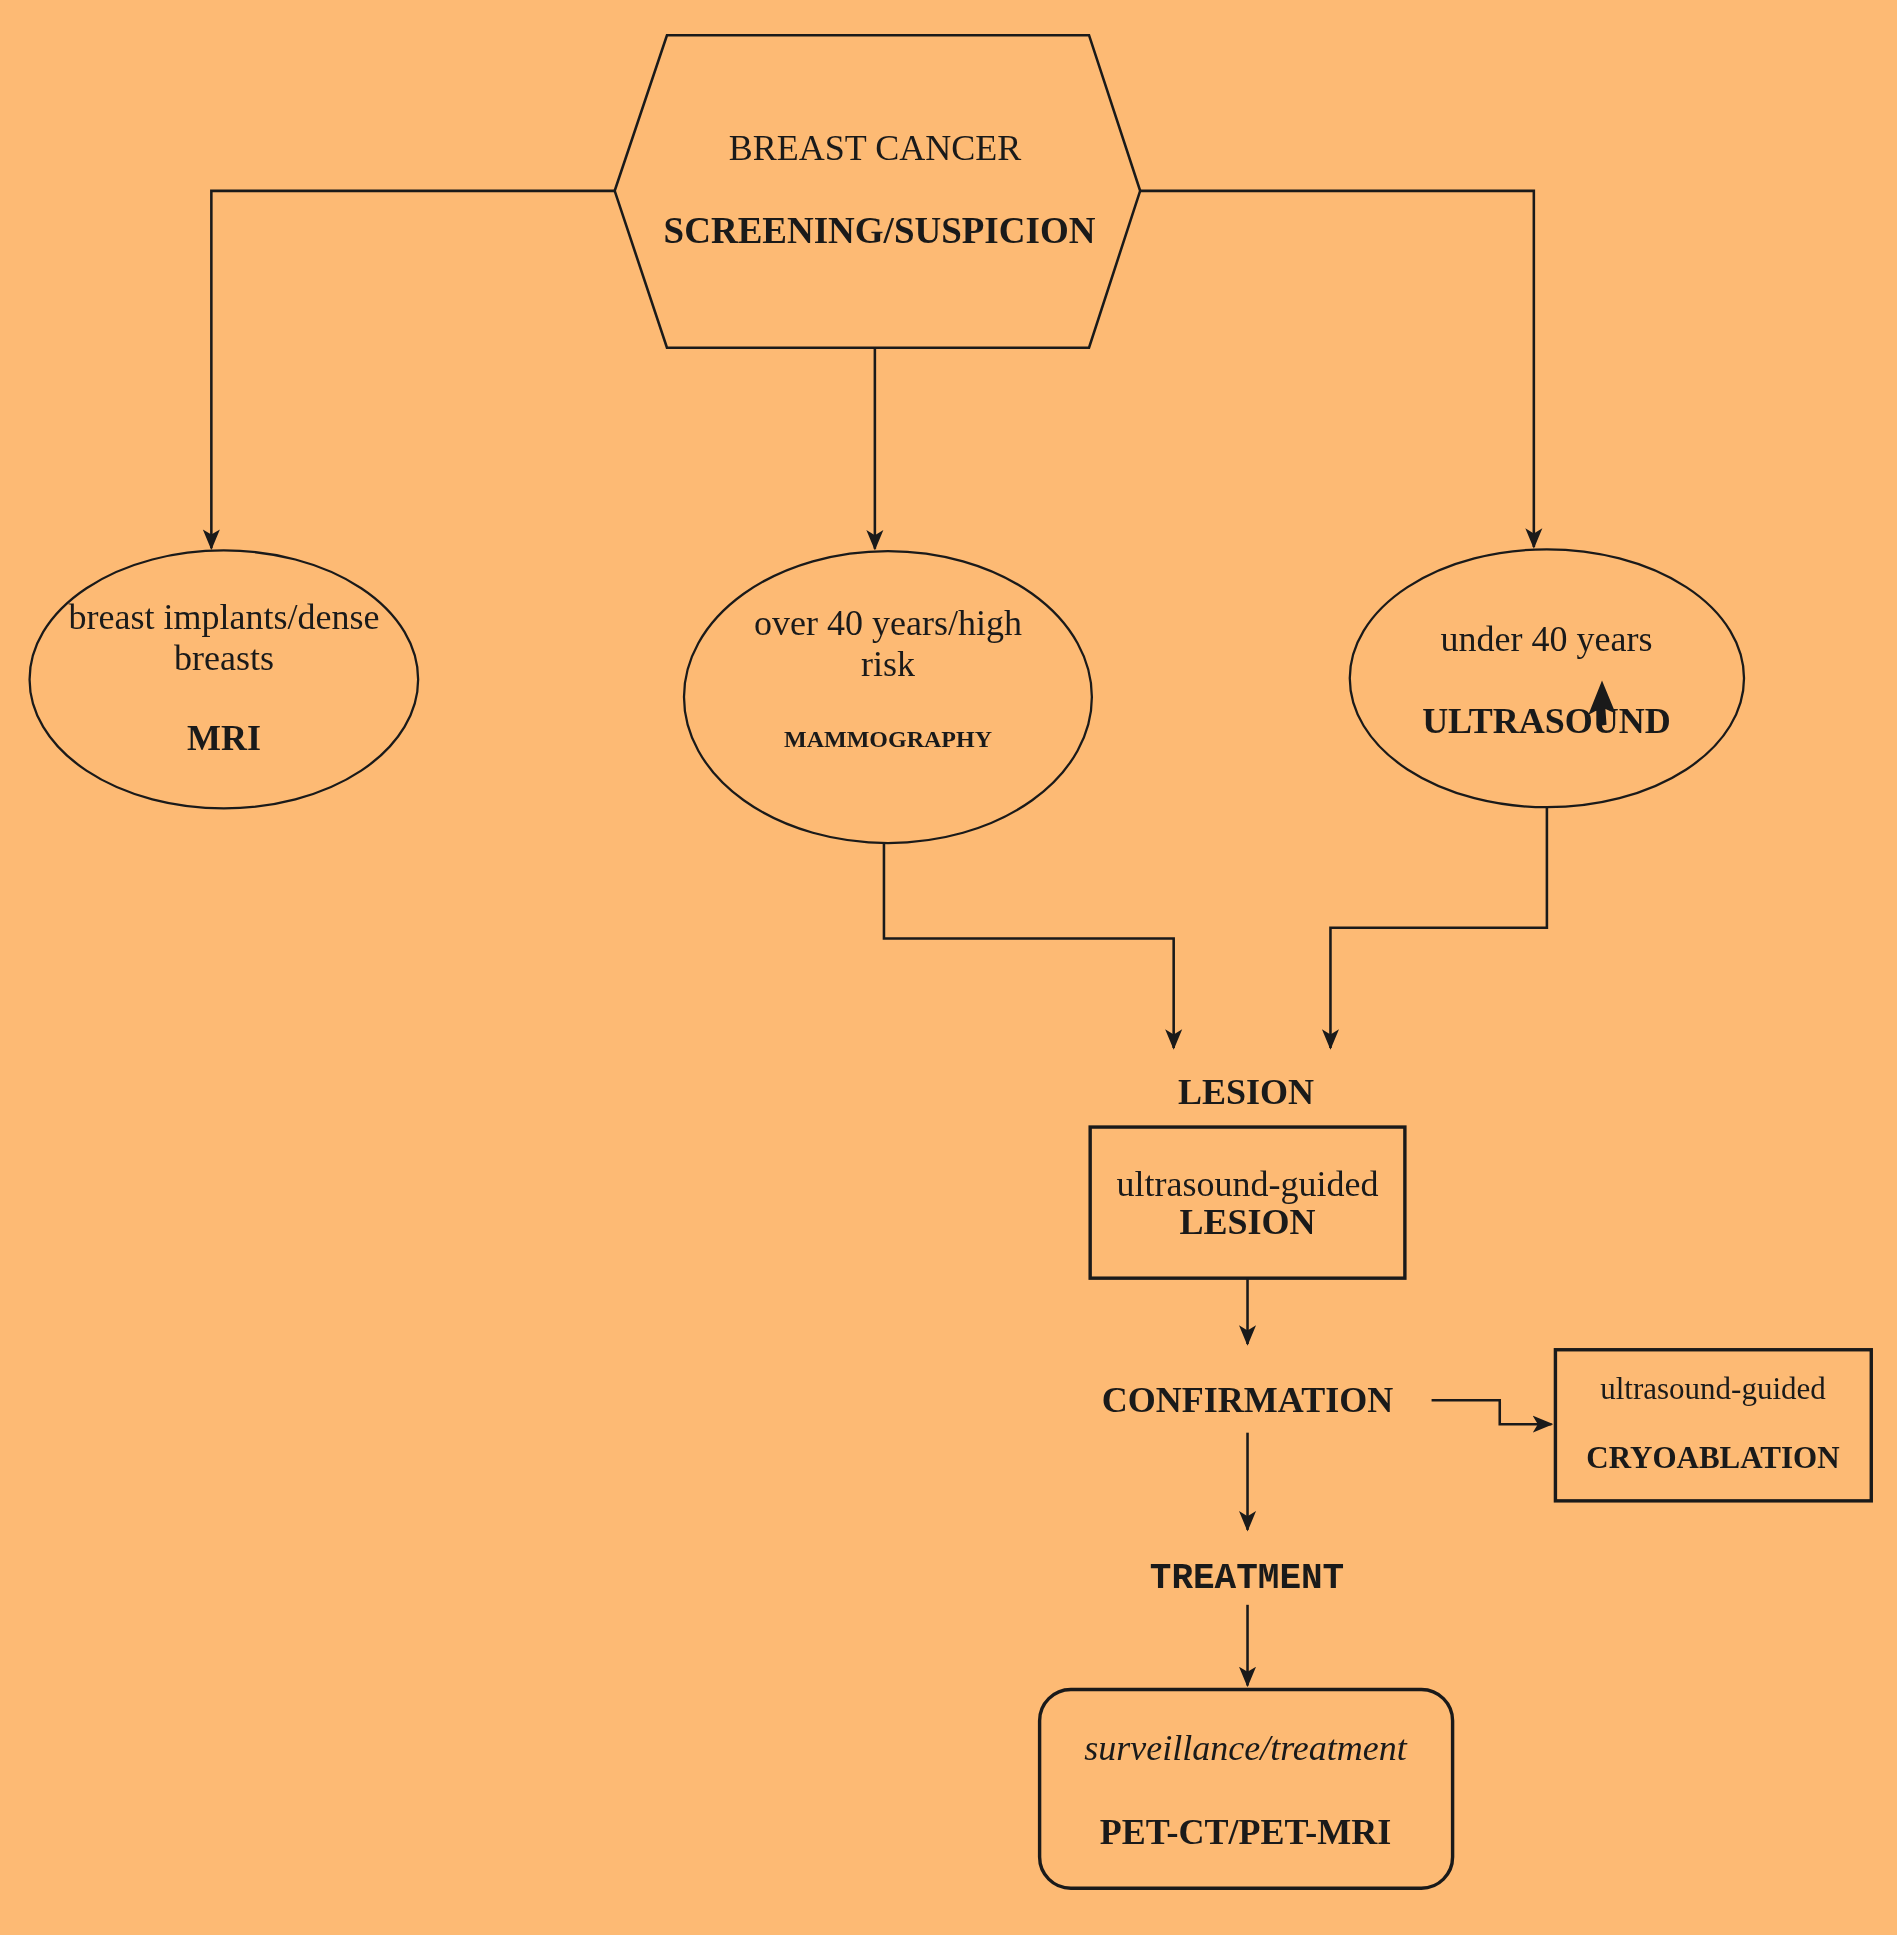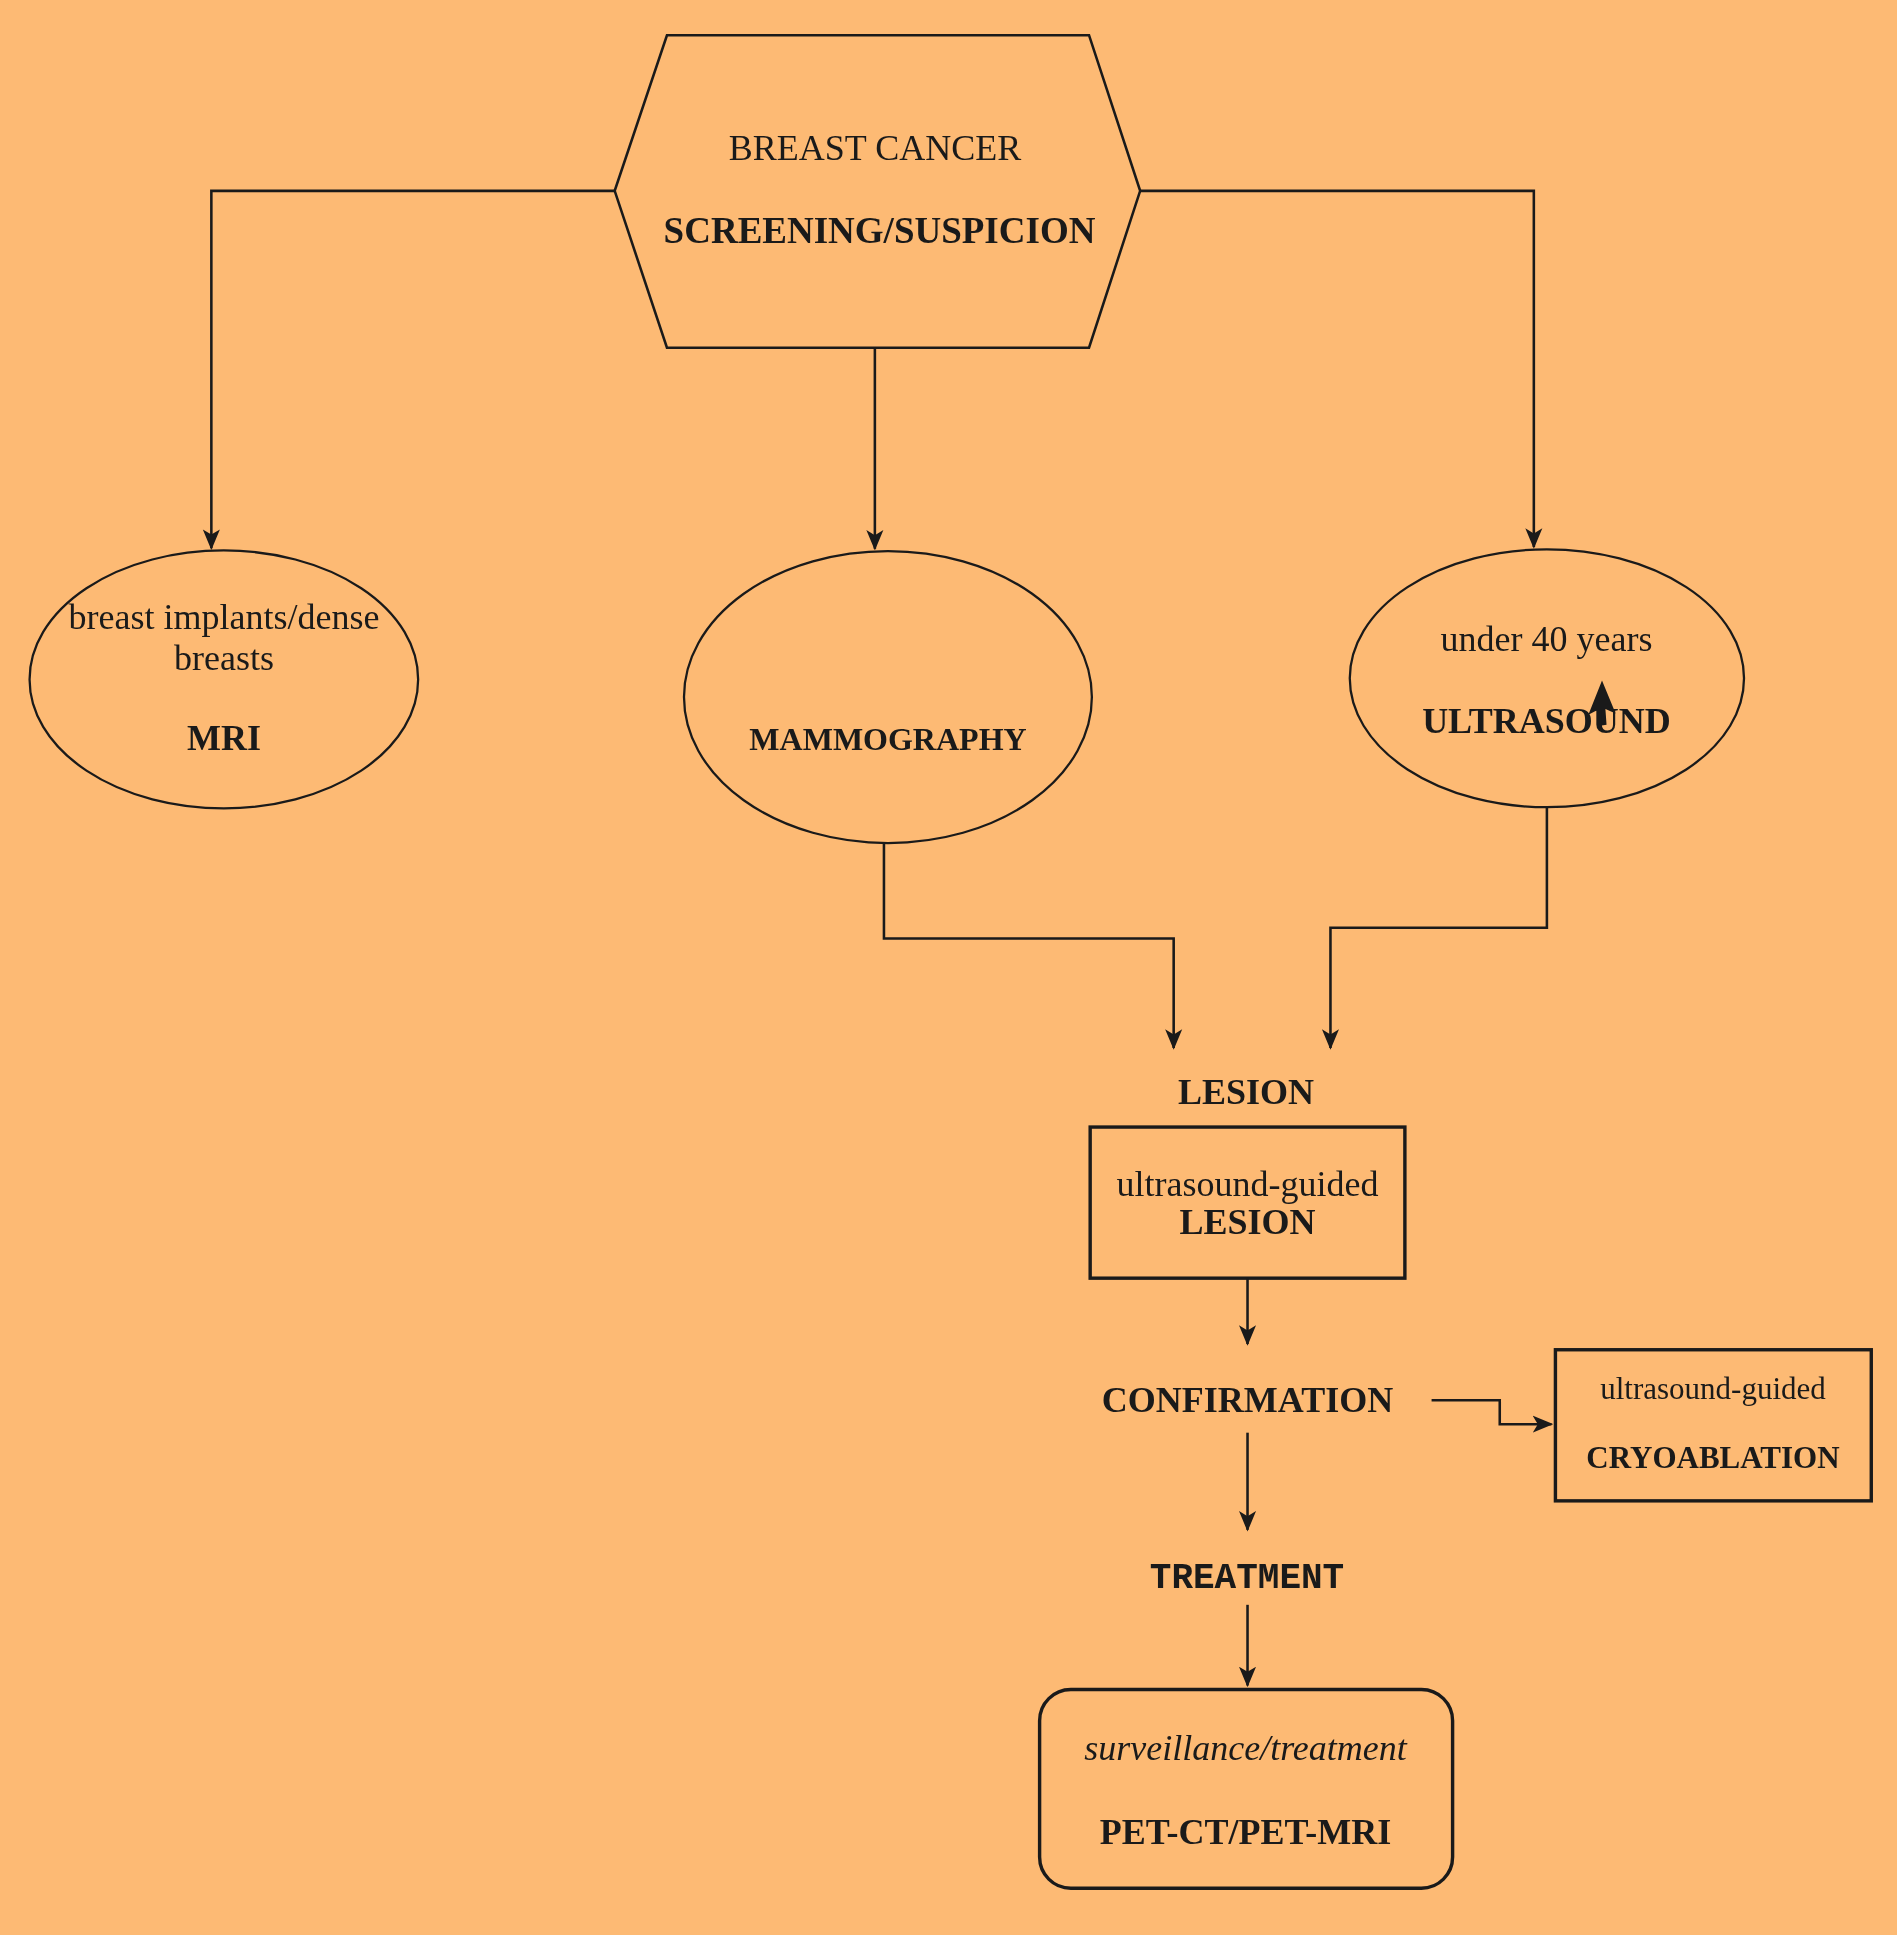--- a/index.html
+++ b/index.html
@@ -27,21 +27,21 @@
     position: absolute;
     text-align: center;
     font-size: 36px;
     line-height: 41px;
     white-space: pre-line;
     color: #1a1a1a;
   }
   .bold { font-weight: bold; }
   .subtitle { font-size: 37px; }
   .small { font-size: 31px; line-height: 36px; }
-  .mammo { font-size: 32px; }
+  .mammo { font-size: 24px; }
 </style>
 </head>
 <body>
 
 <div class="canvas">
 
   <svg class="shapes" viewBox="0 0 3341 3408" xmlns="http://www.w3.org/2000/svg">
     <defs>
       <marker id="arrowhead" viewBox="0 0 12 10" refX="11" refY="5" markerWidth="8" markerHeight="8" orient="auto-start-reverse">
         <path d="M0,0 L12,5 L0,10 L3,5 Z" fill="#1a1a1a"></path>
@@ -83,20 +83,22 @@
     <path d="M2820,1198 L2796,1258 L2812,1250 L2814,1278 L2828,1276 L2826,1248 L2844,1256 Z" fill="#1a1a1a"></path>
   </svg>
 
   <div class="label" style="left:648px; top:128px; width:454px;">BREAST CANCER</div>
   <div class="label bold subtitle" style="left:638px; top:210px; width:483px;">SCREENING/SUSPICION</div>
 
   <div class="label" style="left:25px; top:597px; width:398px;">breast implants/dense
 breasts</div>
   <div class="label bold" style="left:82px; top:718px; width:284px;">MRI</div>
 
+  <div class="label" style="left:729px; top:603px; width:318px;">over 40 years/high
+risk</div>
   <div class="label bold mammo" style="left:689px; top:719px; width:398px;">MAMMOGRAPHY</div>
 
   <div class="label" style="left:1376px; top:619px; width:341px;">under 40 years</div>
   <div class="label bold" style="left:1376px; top:701px; width:341px;">ULTRASOUND</div>
 
   <div class="label bold" style="left:1104px; top:1072px; width:284px;">LESION</div>
   <div class="label" style="left:1090px; top:1164px; width:315px;">ultrasound-guided</div>
   <div class="label bold" style="left:1090px; top:1202px; width:315px;">LESION</div>
 
   <div class="label bold" style="left:1077px; top:1380px; width:341px;">CONFIRMATION</div>

